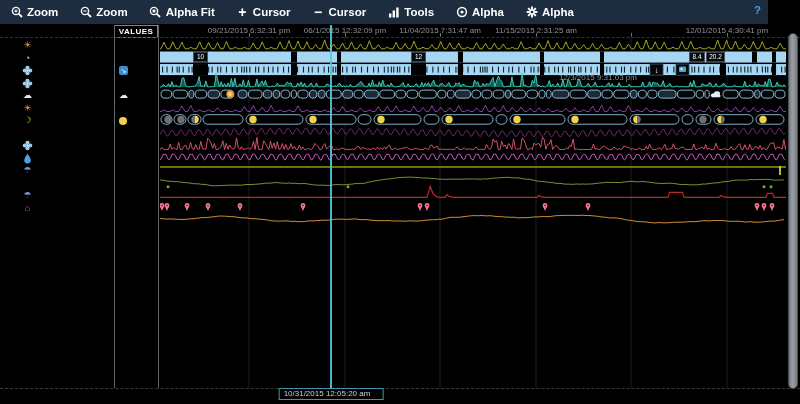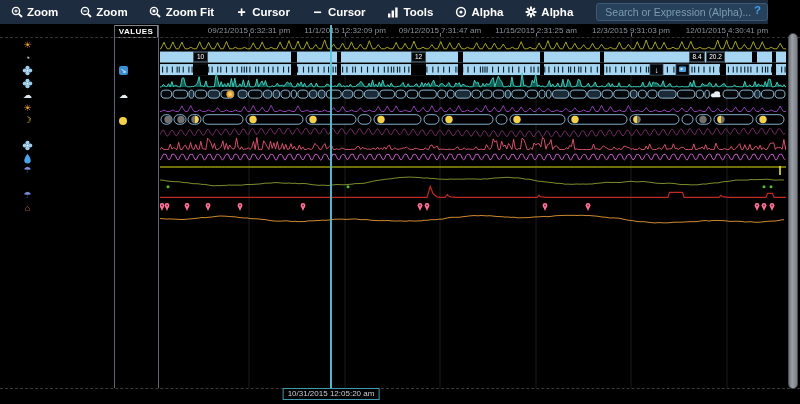--- a/index.html
+++ b/index.html
@@ -64,21 +64,21 @@
     border-top:1px dashed #333; }
   #bottom-dash { position:absolute; left:0; top:388px; width:800px; height:0;
     border-top:1px dashed #3a3a3a; }
   
   #plot { position:absolute; left:160px; top:36px; }
   #cursor-line { position:absolute; left:330px; top:25px; width:2px; height:363px;
     background:#58c6d8; opacity:.92; }
   #cursor-label {
     position:absolute; left:331px; top:388px; transform:translateX(-50%);
     background:#000; border:1px solid #3f98ab; color:#c9ced2;
-    font-size:8px; padding:0px 4px 1px 4px; white-space:nowrap;
+    font-size:8px; padding:0px 12px 1px 4px; white-space:nowrap;
   }
   #vscrollbar {
     position:absolute; left:788px; top:33px; width:10px; height:356px;
     border-radius:5px; background:linear-gradient(90deg,#6f757a,#9aa0a5 40%,#787e83);
     border:1px solid #4a4f53;
   }
 </style>
 </head>
 <body>
 <div id="app">
@@ -107,21 +107,21 @@
           <span>Zoom</span>
         </button>
         <button class="tb-btn">
           <span class="ticon">
             <svg width="12" height="12" viewBox="0 0 12 12">
               <circle cx="5" cy="5" r="3.6" fill="none" stroke="#fff" stroke-width="1.4"></circle>
               <line x1="7.8" y1="7.8" x2="11" y2="11" stroke="#fff" stroke-width="1.8"></line>
               <rect x="3.6" y="3.6" width="2.8" height="2.8" fill="#fff"></rect>
             </svg>
           </span>
-          <span>Zoom Fit</span>
+          <span>Alpha Fit</span>
         </button>
         <button class="tb-btn">
           <span class="ticon txt">+</span>
           <span>Cursor</span>
         </button>
         <button class="tb-btn">
           <span class="ticon txt">−</span>
           <span>Cursor</span>
         </button>
         <button class="tb-btn">
@@ -154,21 +154,20 @@
               <line x1="4.0" y1="4.0" x2="2.2" y2="2.2" stroke="#fff" stroke-width="1.9"></line>
               <line x1="6.0" y1="3.2" x2="6.0" y2="0.6" stroke="#fff" stroke-width="1.9"></line>
               <line x1="8.0" y1="4.0" x2="9.8" y2="2.2" stroke="#fff" stroke-width="1.9"></line>
               <circle cx="6" cy="6" r="2.9" fill="#fff"></circle>
               <circle cx="6" cy="6" r="1.3" fill="#1d2c3e"></circle>
             </svg>
           </span>
           <span>Alpha</span>
         </button>
       </div>
-    <input id="search-input" type="text" placeholder="Search or Expression (Alpha)..." style="">
     <span id="help-link">?</span>
   </div>
 
   <div id="values-header">VALUES</div>
   <div id="sep-left"></div>
   <div id="sep-right"></div>
   <div id="channel-rows">
       <div class="ch-row">
         <span class="ch-label">
           <span class="ch-icon">
@@ -346,27 +345,27 @@
         </span>
         <span class="ch-value">
           <span></span>
         </span>
       </div>
     </div>
 
   <div id="timeline">
       <span class="tl-label" style="left: 249px;">09/21/2015 6:32:31 pm</span>
       <span class="tl-tick" style="left: 249px;"></span>
-      <span class="tl-label" style="left: 345px;">11/1/2015 12:32:09 pm</span>
+      <span class="tl-label" style="left: 345px;">06/1/2015 12:32:09 pm</span>
       <span class="tl-tick" style="left: 345px;"></span>
-      <span class="tl-label" style="left: 440px;">09/12/2015 7:31:47 am</span>
+      <span class="tl-label" style="left: 440px;">11/04/2015 7:31:47 am</span>
       <span class="tl-tick" style="left: 440px;"></span>
       <span class="tl-label" style="left: 536px;">11/15/2015 2:31:25 am</span>
       <span class="tl-tick" style="left: 536px;"></span>
-      <span class="tl-label" style="left: 631px;">12/3/2015 9:31:03 pm</span>
+      <span class="tl-label" style="left: 598px; margin-top: 47px;">12/3/2015 9:31:03 pm</span>
       <span class="tl-tick" style="left: 631px;"></span>
       <span class="tl-label" style="left: 727px;">12/01/2015 4:30:41 pm</span>
       <span class="tl-tick" style="left: 727px;"></span>
     </div>
   <div id="top-dash"></div>
   <div id="bottom-dash"></div>
 
   <svg id="plot" width="626" height="352">
       <g>
         <line x1="89" y1="0" x2="89" y2="352" stroke="#1d1d1d" stroke-width="1"></line>

